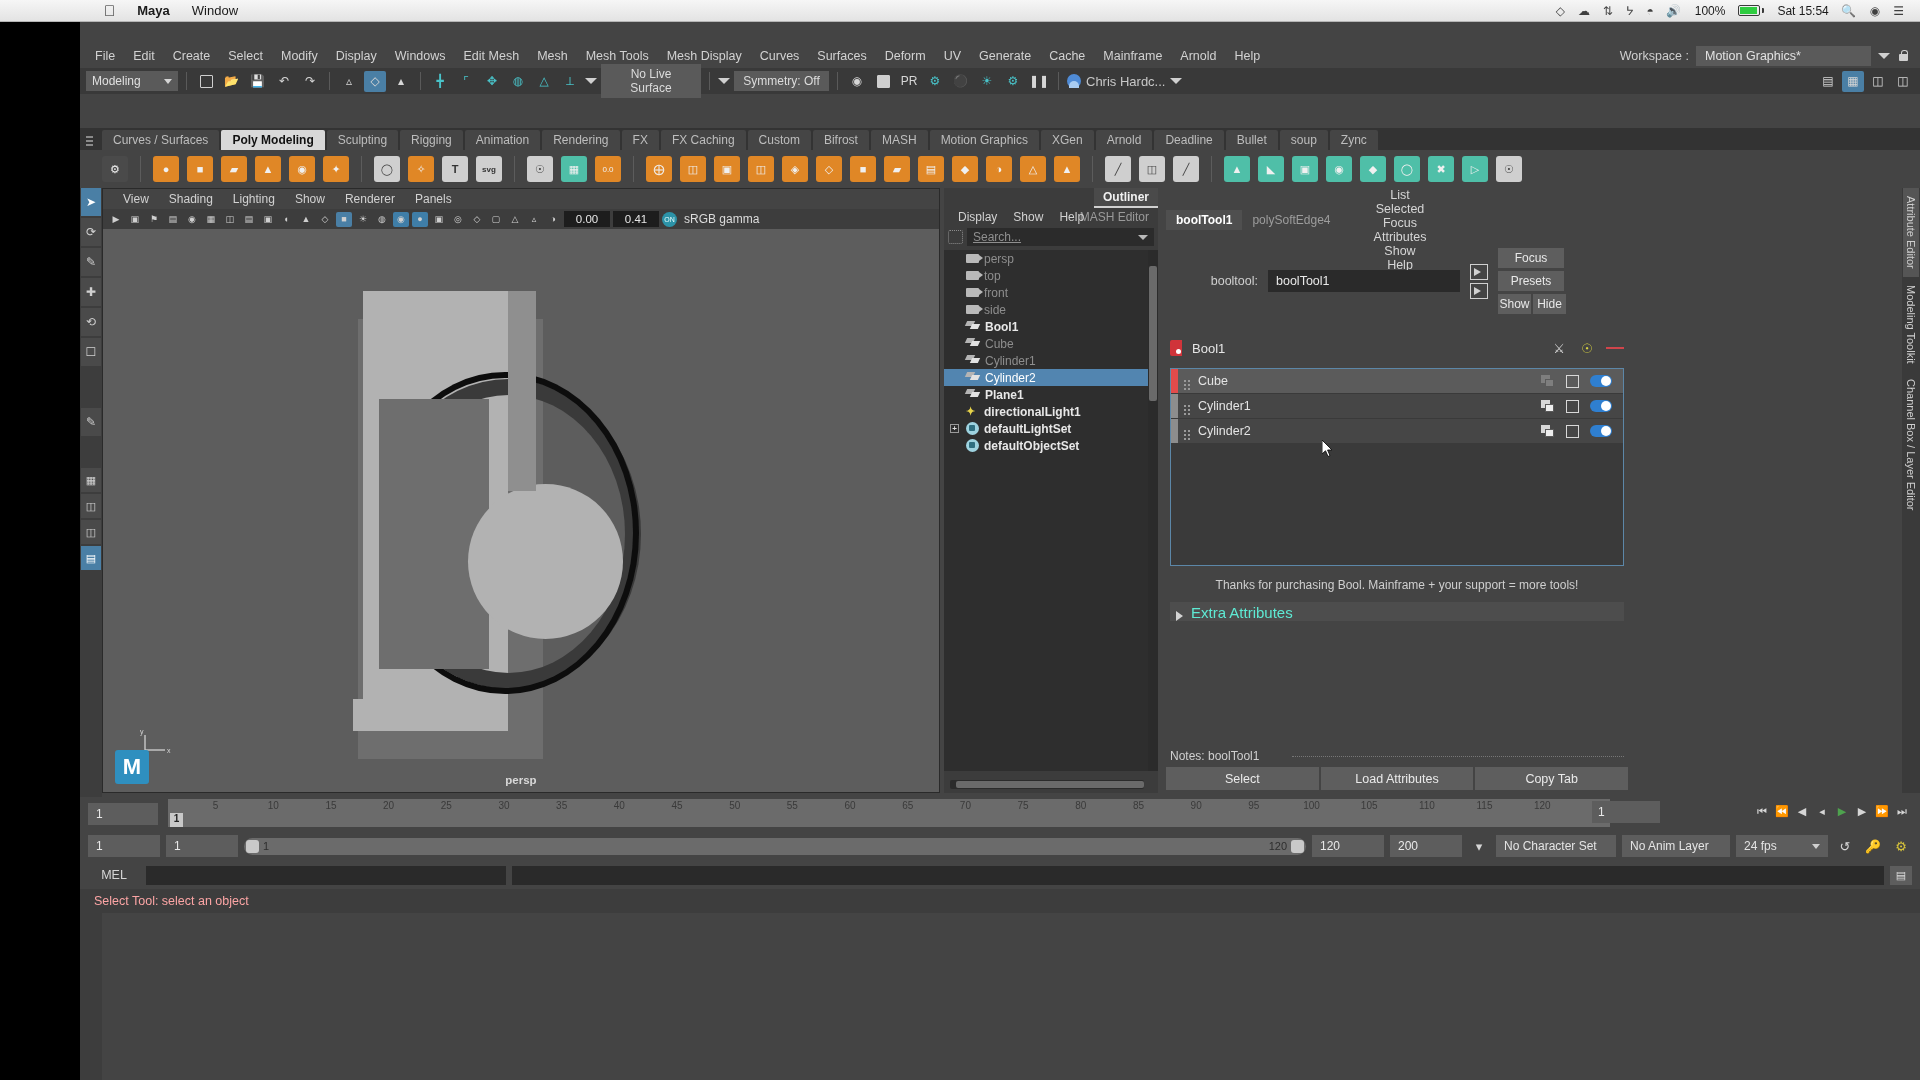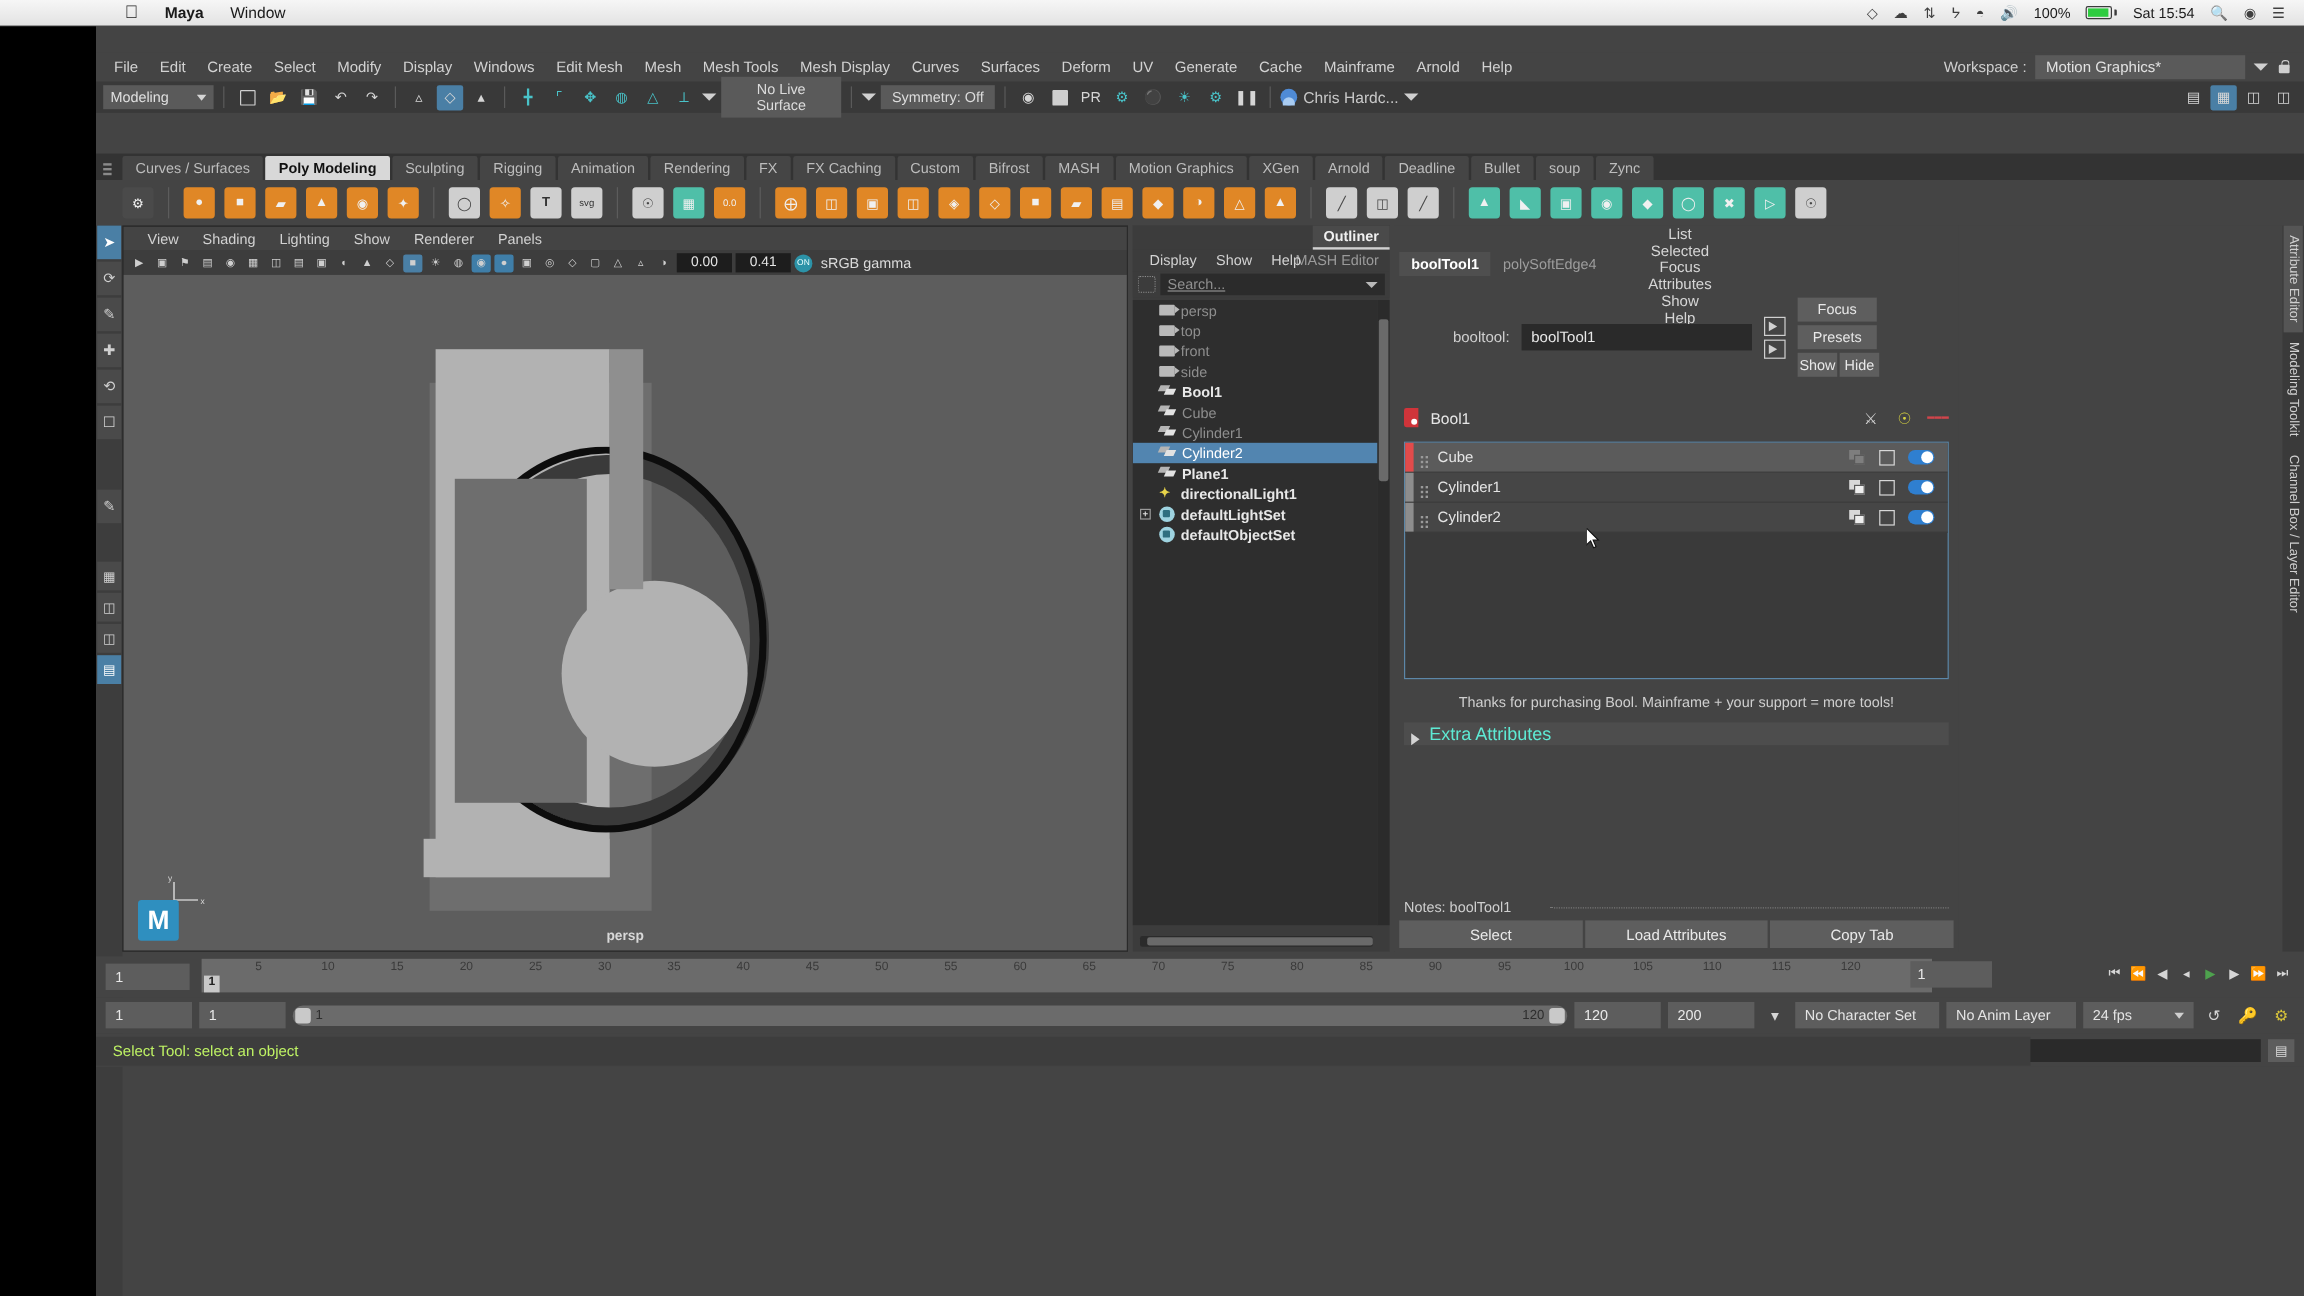--- a/index.html
+++ b/index.html
@@ -234,22 +234,22 @@
 
   
   #melrow { position:absolute; left:0; top:839px; width:1840px; height:28px; background:#444;
     display:flex; align-items:center; gap:6px; padding:0 8px; }
   .mel-lbl { font-size:12.5px; color:#d6d6d6; width:52px; text-align:center; }
   .mel-in { flex:0 0 360px; background:#2a2a2a; height:19px; }
   .mel-out { flex:1; background:#2a2a2a; height:19px; }
   .mel-btn { width:22px;height:19px;background:#5d5d5d;display:inline-flex;align-items:center;justify-content:center;color:#ddd;font-size:11px;}
 
   
-  #helpline { position:absolute; left:0; top:842px; width:1612px; height:24px; background:#3d3d3d;
-     display:flex; align-items:center; padding-left:14px; font-size:12.5px; color:#bef264; }
+  #helpline { position:absolute; left:0; top:867px; width:1840px; height:24px; background:#3d3d3d;
+     display:flex; align-items:center; padding-left:14px; font-size:12.5px; color:#fca5a5; }
 
   
   #cursor { position:absolute; left:1242px; top:418px; width:12px; height:18px; pointer-events:none; z-index:50;}
 </style>
 </head>
 <body>
 
 <div id="mac-bar">
   <div class="left">
     <span class="apple"></span>
@@ -399,21 +399,21 @@
     <span class="shico or">●</span>
     <span class="shico or">■</span>
     <span class="shico or">▰</span>
     <span class="shico or">▲</span>
     <span class="shico or">◉</span>
     <span class="shico or">✦</span>
     <span class="shelf-sep"></span>
     <span class="shico wh" style="color:#444;">◯</span>
     <span class="shico or">✧</span>
     <span class="shico wh" style="color:#333;font-weight:bold;">T</span>
-    <span class="shico wh" style="color:#333;font-size:8px;font-weight:normal;">svg</span>
+    <span class="shico wh" style="color:#333;font-size:8px;font-weight:bold;">svg</span>
     <span class="shelf-sep"></span>
     <span class="shico wh" style="color:#444;">☉</span>
     <span class="shico gr">▦</span>
     <span class="shico or" style="font-size:8px;">0.0</span>
     <span class="shelf-sep"></span>
     <span class="shico or">⨁</span>
     <span class="shico or">◫</span>
     <span class="shico or">▣</span>
     <span class="shico or">◫</span>
     <span class="shico or">◈</span>

